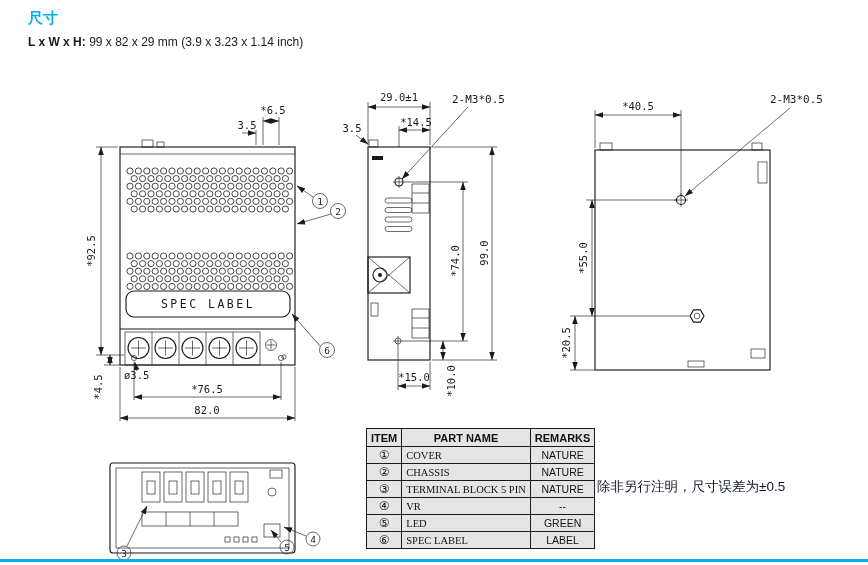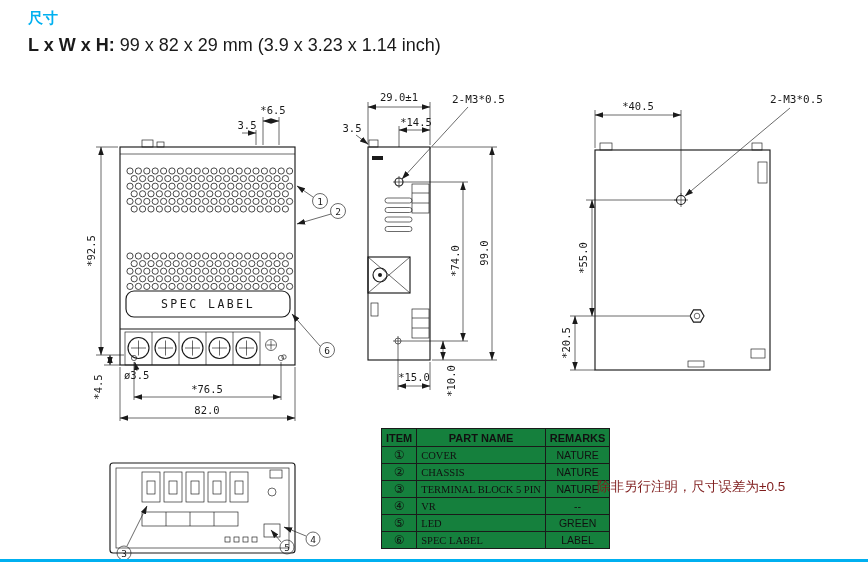--- a/index.html
+++ b/index.html
@@ -2,45 +2,45 @@
 <html><head>
 <meta charset="utf-8">
 <style>
   * { margin:0; padding:0; box-sizing:border-box; }
   html,body { background:#fff; }
   body {
     width:868px; height:565px; position:relative; overflow:hidden;
     font-family:"Liberation Sans","DejaVu Sans",sans-serif; color:#1a1a1a;
   }
   .page-title { position:absolute; left:28px; top:9px; font-size:15px; font-weight:bold; color:#00b0f0; }
-  .dims-line  { position:absolute; left:28px; top:35px; font-size:18px; color:#1a1a1a; }
+  .dims-line  { position:absolute; left:28px; top:35px; font-size:12px; color:#1a1a1a; }
   .dims-line .lbl { font-weight:bold; }
 
   svg.drawing { position:absolute; left:0; top:0; }
   .o { fill:none; stroke:#1a1a1a; stroke-width:1.15; }
   .t { fill:none; stroke:#1a1a1a; stroke-width:0.65; }
   svg text { font-family:"DejaVu Sans Mono","Liberation Mono",monospace; font-size:10.5px; fill:#1a1a1a; }
   text.spec { font-size:11.5px; letter-spacing:2.5px; }
   text.callout-num { font-size:9.5px; }
   text.dim-big { font-size:11px; }
   .ventholes { fill:none; stroke:#1a1a1a; stroke-width:0.8; }
 
-  .parts-table { position:absolute; left:366px; top:428px; border-collapse:collapse; background:#15803d;margin-left:15px; }
+  .parts-table { position:absolute; left:366px; top:428px; border-collapse:collapse; background:#e5e5e5; }
   .parts-table th, .parts-table td {
     border:1px solid #1a1a1a; font-size:10.5px; color:#111; height:17px; padding:0 4px;
     white-space:nowrap;
   }
   .parts-table th { font-weight:bold; font-size:11px; height:18px; }
   th.item, td.item { width:34px; text-align:center; }
   td.item { font-size:12px; }
   th.name { width:126px; }
   td.name { text-align:left;font-family:Liberation Serif, serif; }
   th.remark, td.remark { width:58px; text-align:center; }
 
-  .note { position:absolute; left:597px; top:478px; font-size:13.5px; color:#7f1d1d; }
+  .note { position:absolute; left:597px; top:478px; font-size:13.5px; color:#0f172a; }
   .accent-bar { position:absolute; left:0; top:559px; width:868px; height:3px; background:#00b0f0; }
 </style>
 </head>
 <body>
 
 <div class="page-title">尺寸</div>
 <div class="dims-line">
   <span class="lbl">L x W x H:</span><span> 99 x 82 x 29 mm (3.9 x 3.23 x 1.14 inch)</span>
 </div>
 

